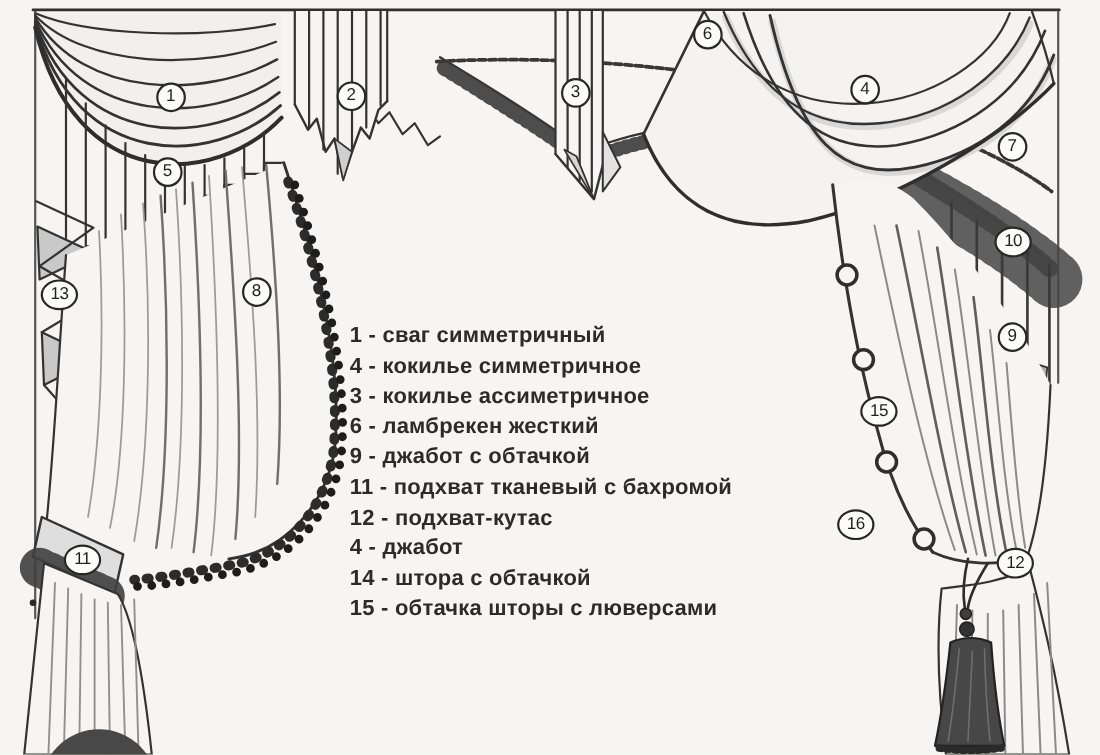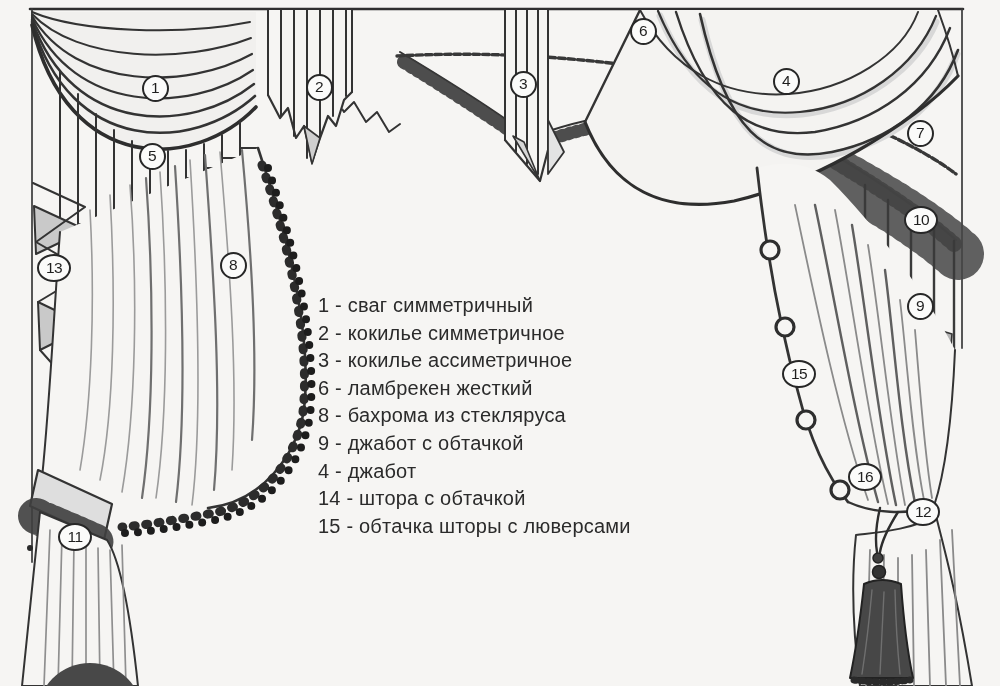--- a/index.html
+++ b/index.html
@@ -6,21 +6,21 @@
   body{font-family:"Liberation Sans", sans-serif;}
   .stage{position:relative;width:1000px;height:686px;background:#f6f5f3;overflow:hidden;}
   .stage svg{position:absolute;left:0;top:0;}
   .callout{position:absolute;box-sizing:border-box;background:#fbfbfa;border:2.6px solid #272727;
     border-radius:50%;display:flex;align-items:center;justify-content:center;
     font-size:15.5px;font-weight:500;color:#1f1f1f;line-height:1;letter-spacing:-0.5px;}
   .callout.d1{width:27px;height:27px;}
   .callout.d2{width:34px;height:28px;}
   .legend{position:absolute;left:318px;top:292px;color:#2b2b2b;font-size:20px;line-height:27.6px;
     letter-spacing:0.2px;white-space:nowrap;}
-  .legend .legend-row{height:27.6px;}
+  .legend .legend-row{height:27.6px;font-weight:bold;}
 </style>
 </head>
 <body>
 
 <div class="stage">
 
 <svg width="1000" height="686" viewBox="0 0 1000 686">
   <g stroke-linecap="round" stroke-linejoin="round" fill="none">
 
     <g>
@@ -200,30 +200,31 @@
       <div class="callout d1" style="left: 141.5px; top: 74.5px;">1</div>
       <div class="callout d1" style="left: 305.5px; top: 73.5px;">2</div>
       <div class="callout d1" style="left: 509.5px; top: 70.5px;">3</div>
       <div class="callout d1" style="left: 772.5px; top: 67.5px;">4</div>
       <div class="callout d1" style="left: 138.5px; top: 142.5px;">5</div>
       <div class="callout d1" style="left: 629.5px; top: 17.5px;">6</div>
       <div class="callout d1" style="left: 906.5px; top: 119.5px;">7</div>
       <div class="callout d1" style="left: 219.5px; top: 251.5px;">8</div>
       <div class="callout d1" style="left: 906.5px; top: 292.5px;">9</div>
       <div class="callout d2" style="left: 904px; top: 206px;">10</div>
-      <div class="callout d2" style="left: 58px; top: 523px;">11</div>
+      <div class="callout d2" style="left: 58px; top: 495px;">11</div>
       <div class="callout d2" style="left: 906px; top: 498px;">12</div>
       <div class="callout d2" style="left: 37px; top: 254px;">13</div>
       <div class="callout d2" style="left: 782px; top: 360px;">15</div>
-      <div class="callout d2" style="left: 848px; top: 463px;">16</div>
+      <div class="callout d2" style="left: 761px; top: 463px;">16</div>
     </div>
   <div class="legend" id="legend">
       <div class="legend-row">1 - сваг симметричный</div>
-      <div class="legend-row">2 - кокилье симметричное</div>
+      <div class="legend-row">4 - кокилье симметричное</div>
       <div class="legend-row">3 - кокилье ассиметричное</div>
       <div class="legend-row">6 - ламбрекен жесткий</div>
-      <div class="legend-row">8 - бахрома из стекляруса</div>
       <div class="legend-row">9 - джабот с обтачкой</div>
+      <div class="legend-row">11 - подхват тканевый с бахромой</div>
+      <div class="legend-row">12 - подхват-кутас</div>
       <div class="legend-row">4 - джабот</div>
       <div class="legend-row">14 - штора с обтачкой</div>
       <div class="legend-row">15 - обтачка шторы с люверсами</div>
     </div>
 </div>
 
 </body></html>

